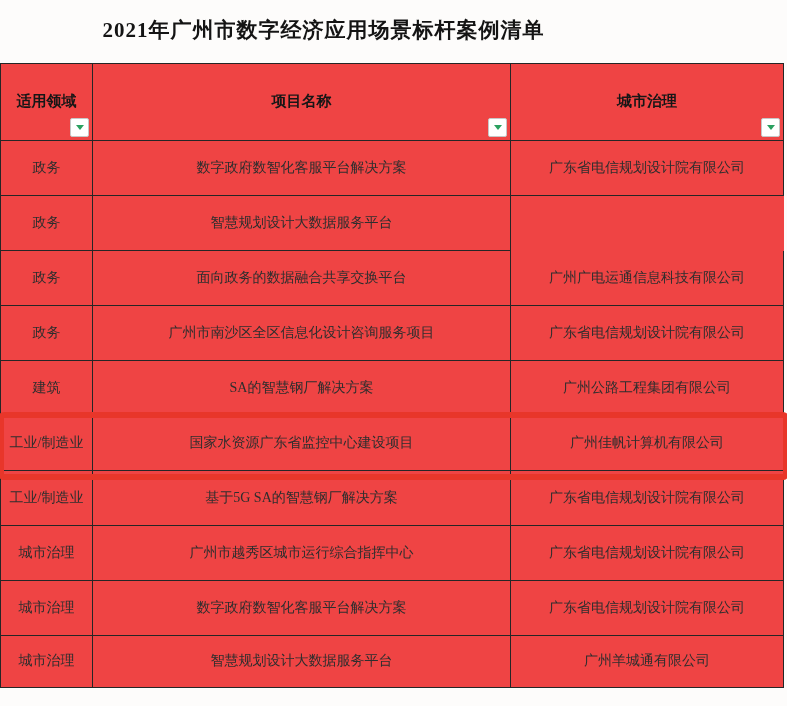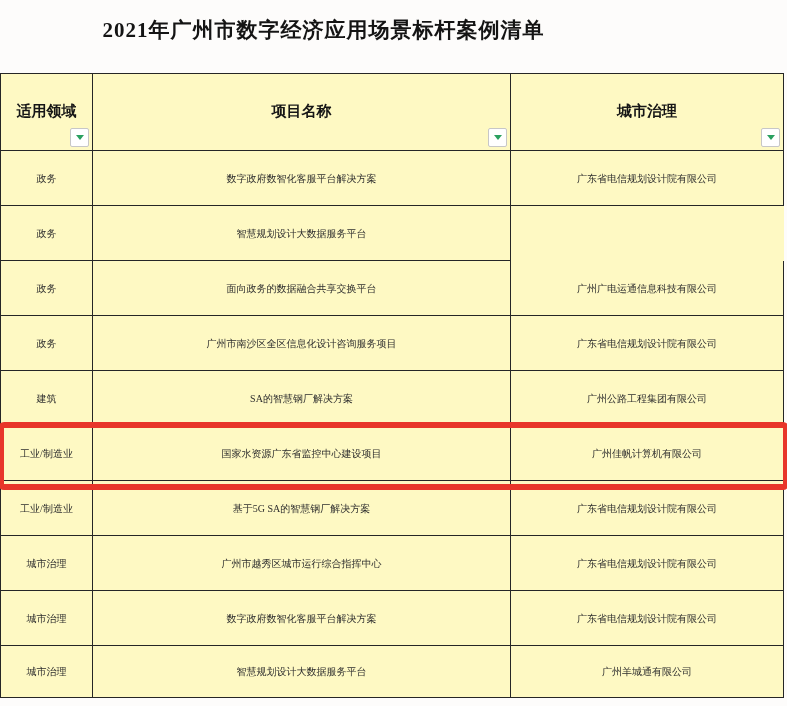--- a/index.html
+++ b/index.html
@@ -22,39 +22,39 @@
     width: 647px;
     text-align: center;
     font-size: 21px;
     font-weight: bold;
     letter-spacing: 1px;
     color: #141414;
     white-space: nowrap;
   }
   .sheet-table {
     position: absolute;
-    top: 73px;
+    top: 63px;
     left: 0;
     width: 783px;
     border-top: 1px solid #262626;
     border-left: 1px solid #262626;
-    background: #fef9c3;
+    background: #ef4444;
   }
   .row {
     display: grid;
     grid-template-columns: 92px 418px 273px;
   }
   .cell {
     border-right: 1px solid #262626;
     border-bottom: 1px solid #262626;
     display: flex;
     align-items: center;
     justify-content: center;
     text-align: center;
-    font-size: 10px;
+    font-size: 14px;
     line-height: 1.3;
     padding: 0 2px;
     box-sizing: border-box;
     overflow: hidden;
     white-space: nowrap;
   }
   .header-row .cell {
     height: 77px;
     font-weight: bold;
     font-size: 15px;

